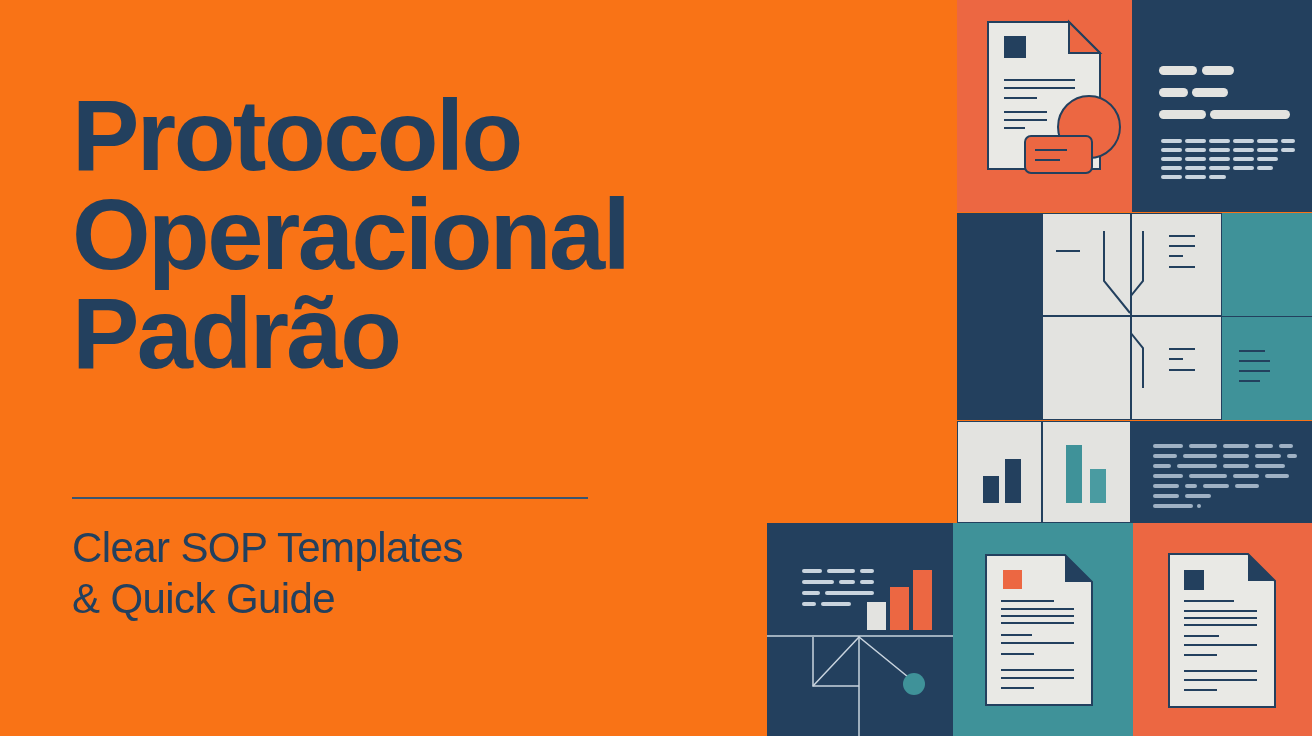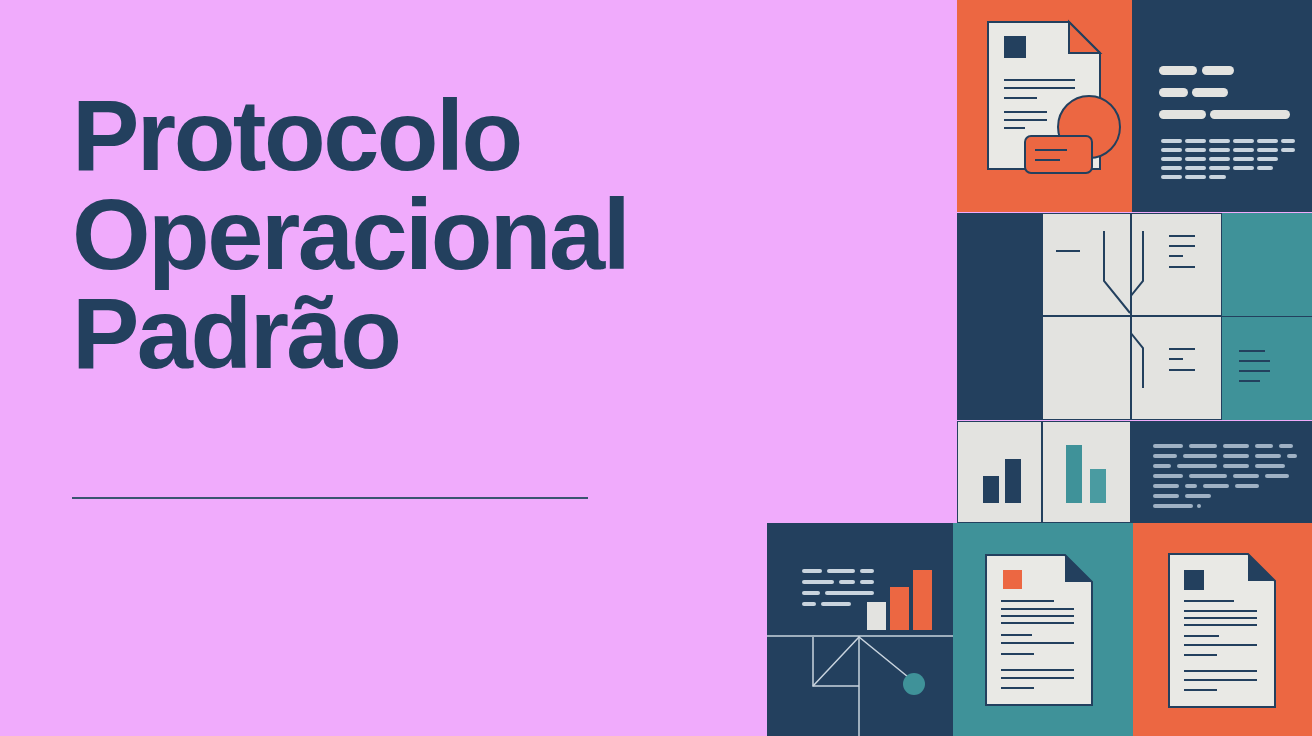--- a/index.html
+++ b/index.html
@@ -3,21 +3,21 @@
 <meta charset="utf-8">
 <style>
   html,body{margin:0;padding:0;}
   body{
     width:1312px;height:736px;
     background:#e3e3e0;
     font-family:"Liberation Sans", sans-serif;
     overflow:hidden;
     position:relative;
   }
-  #stage{position:absolute;inset:0;background:#f0abfc;}
+  #stage{position:absolute;inset:0;background:#f97316;}
 
   
   .text-col{
     position:absolute;
     left:72px; top:86px; width:830px;
   }
   .title{
     color:#23405e;
     font-weight:bold;
     font-size:101px;
@@ -62,20 +62,22 @@
 <body>
 
 <div id="stage">
 
   <div class="text-col">
     <h1 class="title">Protocolo
 Operacional
 Padrão</h1>
   </div>
   <div class="rule"></div>
+  <div class="subtitle">Clear SOP Templates
+&amp; Quick Guide</div>
 
   <div class="tile t-orange" style="left:957px;top:0;width:175px;height:212px;">
     <svg width="175" height="212" viewBox="0 0 175 212">
       <path d="M31 22 H112 L143 53 V169 H31 Z" fill="#e9e9e5" stroke="#23405e" stroke-width="2"></path>
       <path d="M112 22 L143 53 H112 Z" fill="#ec6742" stroke="#23405e" stroke-width="2"></path>
       <rect x="47" y="36" width="22" height="22" fill="#23405e"></rect>
       <g stroke="#23405e" stroke-width="2">
         <line x1="47" y1="80" x2="118" y2="80"></line>
         <line x1="47" y1="88" x2="118" y2="88"></line>
         <line x1="47" y1="98" x2="80" y2="98"></line>

